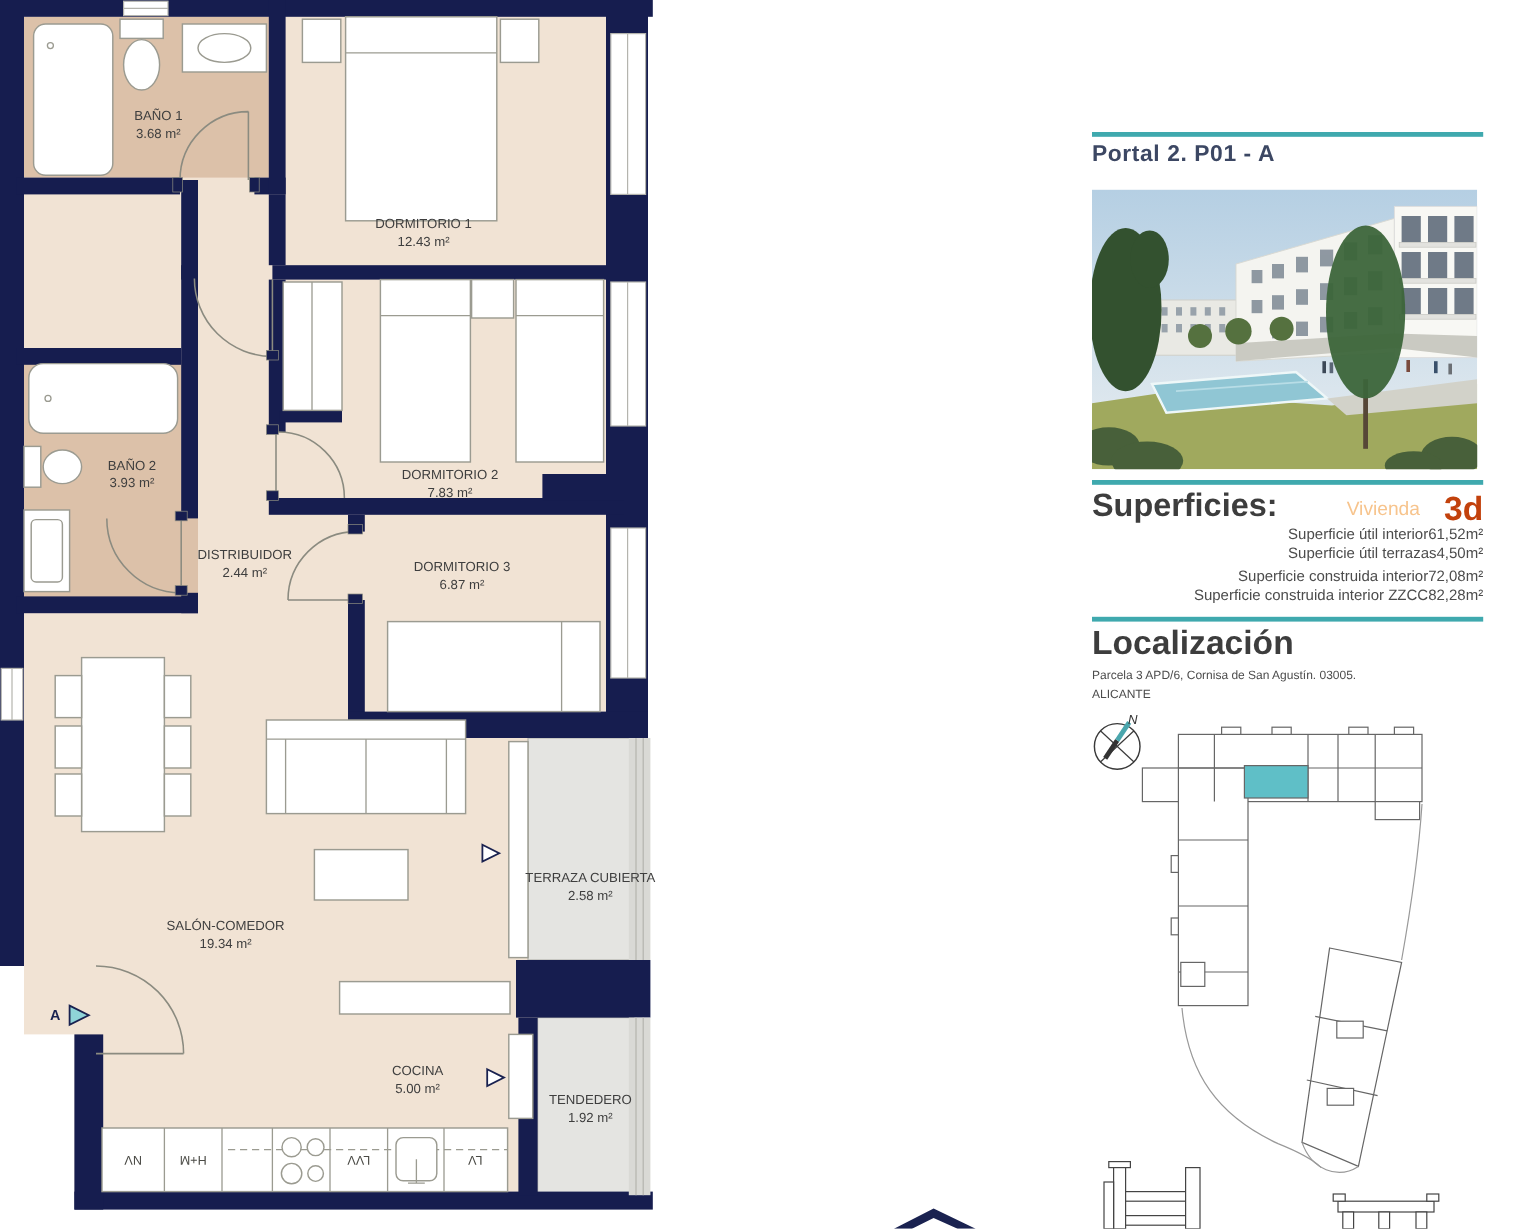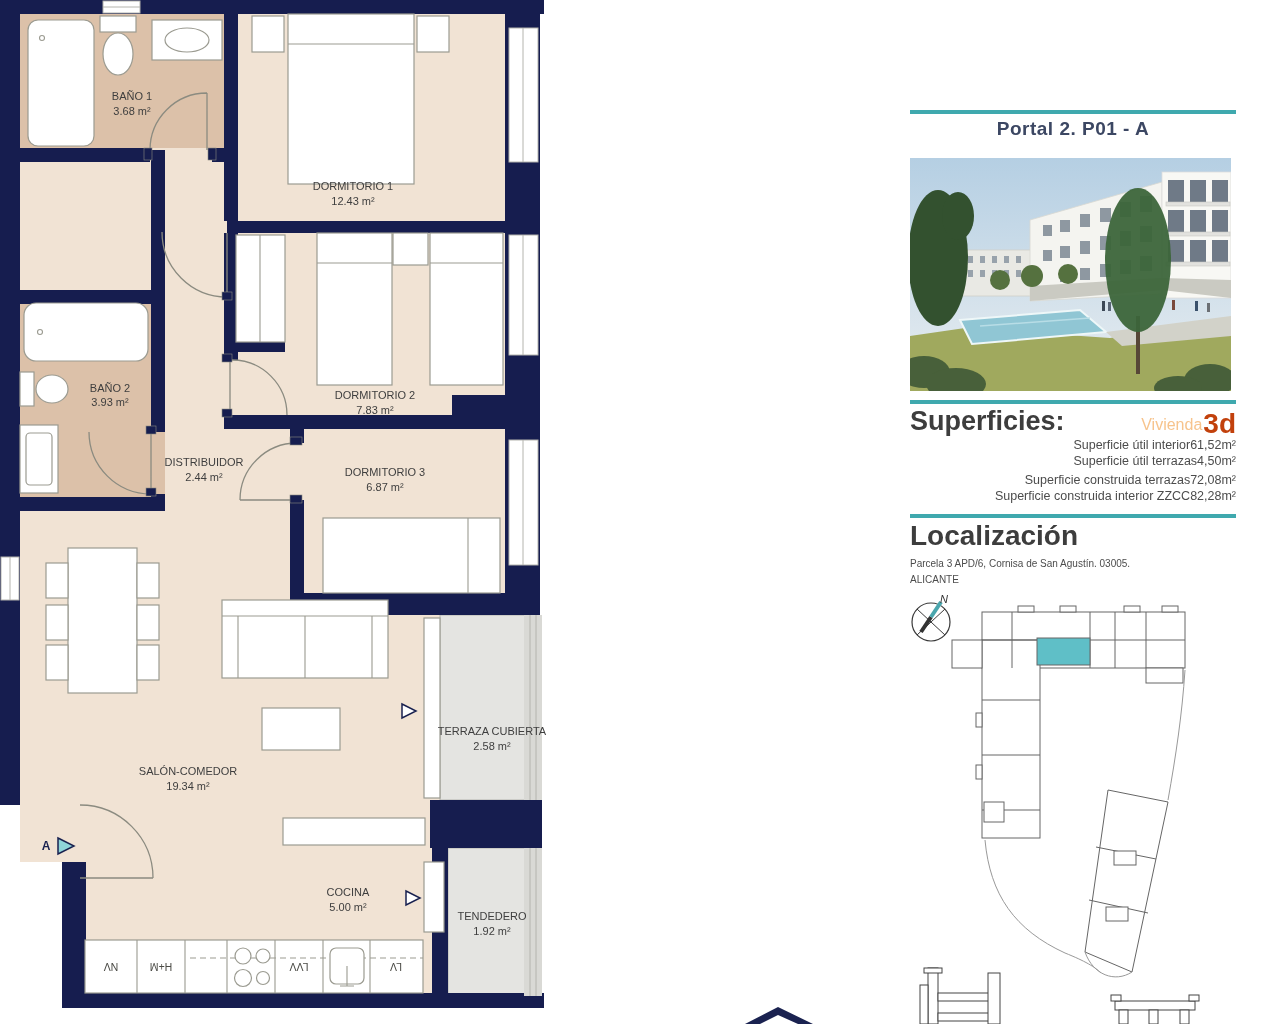--- a/index.html
+++ b/index.html
@@ -18,27 +18,27 @@
   .winln{stroke:#b4b4ae;stroke-width:1;}
   .hatch{fill:#d9d9d5;}
   .hinge{fill:#161d4f;stroke:#8b8b80;stroke-width:0.6;}
   text.lbl{font-family:"Liberation Sans",sans-serif;font-size:11px;fill:#3e3e3e;text-anchor:middle;}
   text.appl{font-family:"Liberation Sans",sans-serif;font-size:10.5px;fill:#4a4a45;text-anchor:middle;}
   text.entr{font-family:"Liberation Sans",sans-serif;font-size:12px;font-weight:bold;fill:#1a2250;text-anchor:middle;}
   .marker{fill:#ffffff;stroke:#1a2250;stroke-width:1.5;}
   .marker-entry{fill:#8fd4d8;stroke:#1a2250;stroke-width:1.5;}
   
   .rule{left:910px;width:326px;height:4px;background:#3fa9ae;}
-  #portal-title{left:910px;top:118px;width:326px;text-align:center;
+  #portal-title{left:910px;top:118px;width:326px;
     font-size:19px;font-weight:bold;color:#3c4763;letter-spacing:.5px;}
   #photo{left:910px;top:158px;width:321px;height:233px;}
   #sup-block{left:910px;top:406px;width:326px;}
   .sup-head-row{display:flex;align-items:flex-end;justify-content:space-between;}
   #sup-heading{font-size:27px;font-weight:bold;color:#3d3d3d;}
-  .viv{display:flex;align-items:flex-end;gap:1px;}
+  .viv{display:flex;align-items:flex-end;gap:20px;}
   #viv-label{font-size:16px;color:#f7c48d;padding-bottom:3px;}
   #viv-value{font-size:28px;font-weight:bold;color:#c2410c;line-height:26px;}
   .sup-row{display:flex;justify-content:flex-end;font-size:12.5px;color:#4c4c4c;line-height:16px;}
   .sup-gap{height:3px;}
   #loc-block{left:910px;top:520px;width:326px;}
   #loc-heading{font-size:28px;font-weight:bold;color:#3d3d3d;margin-bottom:4px;}
   .loc-addr{font-size:10px;color:#4c4c4c;line-height:16px;}
   
   #siteplan{left:900px;top:595px;}
   .sp{fill:#ffffff;stroke:#666;stroke-width:1;}
@@ -325,21 +325,21 @@
   <div class="sup-row">
     <span>Superficie útil interior</span>
     <span>61,52m²</span>
   </div>
   <div class="sup-row">
     <span>Superficie útil terrazas</span>
     <span>4,50m²</span>
   </div>
   <div class="sup-gap"></div>
   <div class="sup-row">
-    <span>Superficie construida terrazas</span>
+    <span>Superficie construida interior</span>
     <span>72,08m²</span>
   </div>
   <div class="sup-row">
     <span>Superficie construida interior ZZCC</span>
     <span>82,28m²</span>
   </div>
 </div>
 
 <div class="abs rule" style="top:514px;"></div>
 <div class="abs" id="loc-block">

